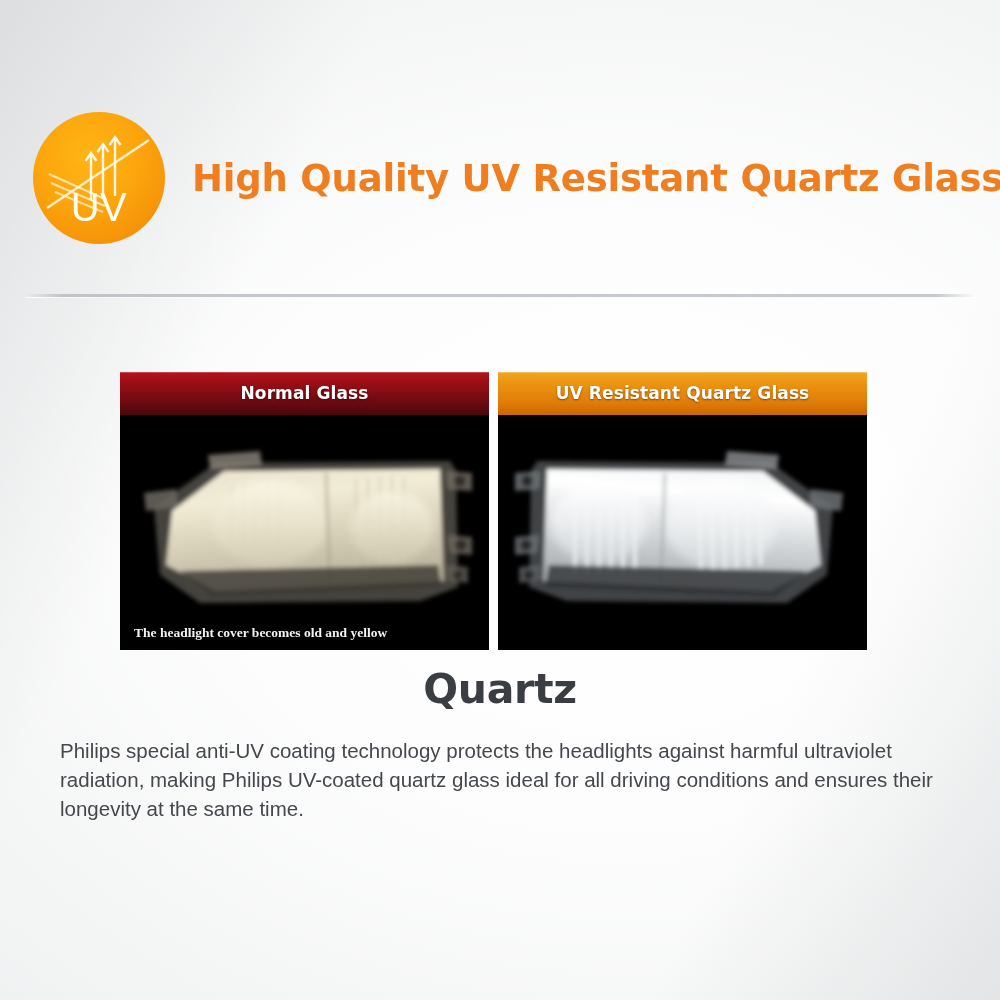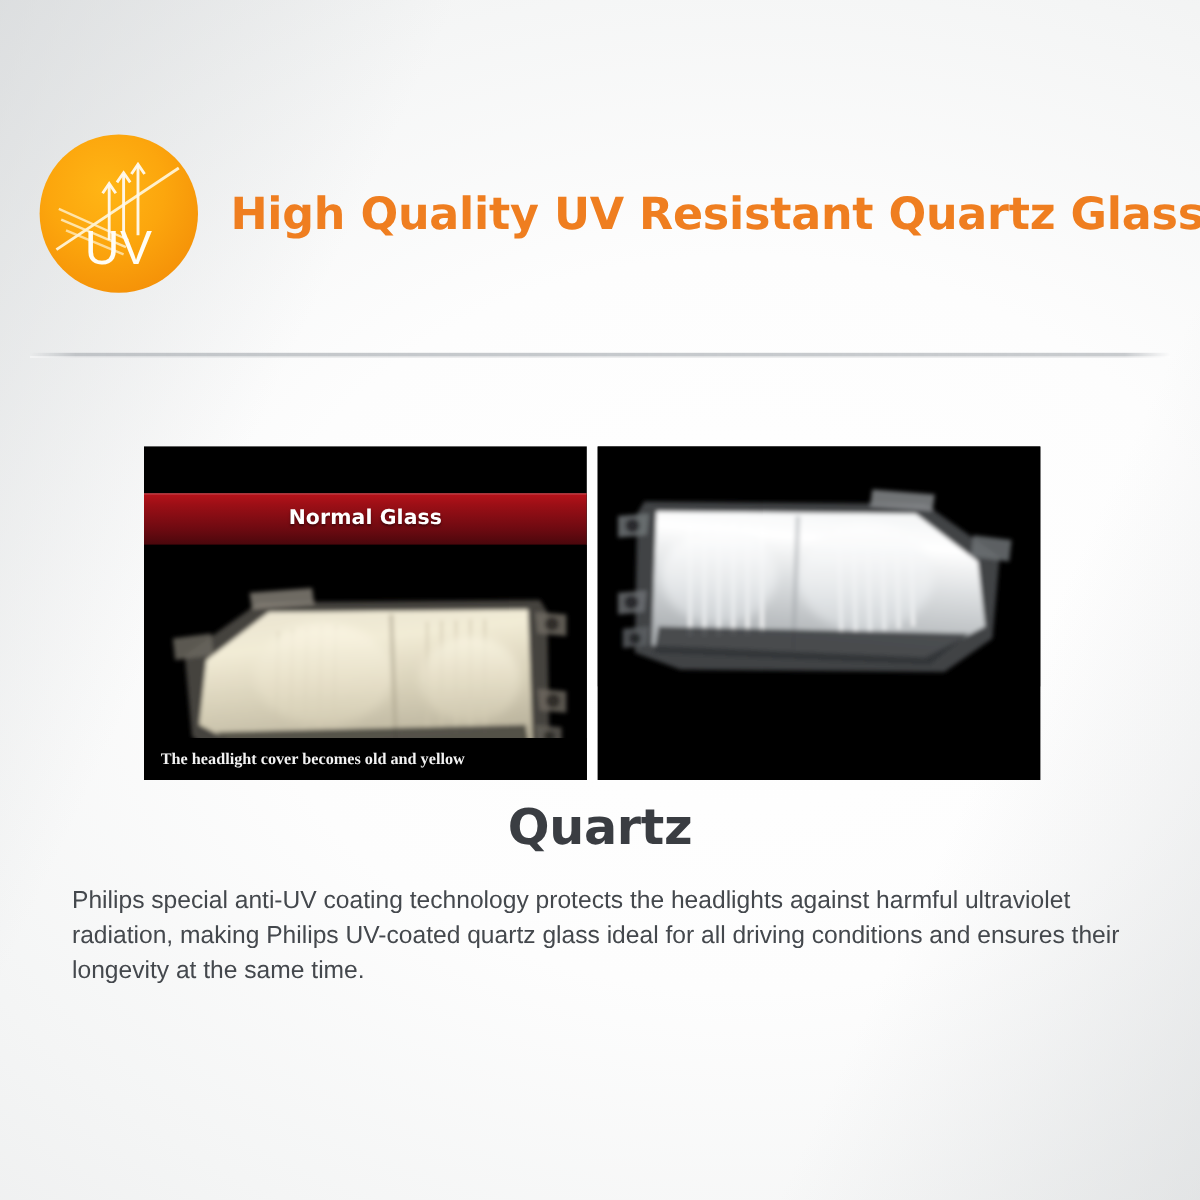--- a/index.html
+++ b/index.html
@@ -118,21 +118,20 @@
     position: relative;
     height: 43px;
     line-height: 43px;
     text-align: center;
     color: #ffffff;
     font-size: 17px;
     font-weight: 600;
     letter-spacing: 0.1px;
     font-family: "DejaVu Sans", sans-serif;
     text-shadow: 0 1px 2px rgba(0,0,0,0.45);
-    margin-top: 39px;
   }
   .panel-head.red {
     background: linear-gradient(180deg, #b8121a 0%, #9c0f16 22%, #6d0a11 70%, #4a070c 100%);
     box-shadow: inset 0 1px 0 rgba(255,255,255,0.22);
   }
   .panel-head.orange {
     background: linear-gradient(180deg, #f2a51b 0%, #ec9412 26%, #e07c07 72%, #c96800 100%);
     box-shadow: inset 0 1px 0 rgba(255,255,255,0.3);
   }
   .photo {
@@ -279,20 +278,21 @@
             <circle cx="340" cy="66" r="6" fill="#2b2926" opacity="0.9"></circle>
             <circle cx="341" cy="130" r="6" fill="#2b2926" opacity="0.9"></circle>
             <circle cx="338" cy="160" r="5" fill="#2b2926" opacity="0.9"></circle>
           </g>
         </svg>
       </div>
       <div class="panel-caption">The headlight cover becomes old and yellow</div>
     </div>
 
     <div class="panel">
+      <div class="panel-head orange">UV Resistant Quartz Glass</div>
       <div class="photo">
         <svg width="369" height="235" viewBox="0 0 369 235" xmlns="http://www.w3.org/2000/svg">
           <defs>
             <linearGradient id="clearLens" x1="0" y1="0" x2="0.2" y2="1">
               <stop offset="0%" stop-color="#f0f2f3"></stop>
               <stop offset="28%" stop-color="#ffffff"></stop>
               <stop offset="60%" stop-color="#d7dadc"></stop>
               <stop offset="100%" stop-color="#a9adb0"></stop>
             </linearGradient>
             <linearGradient id="cHot" x1="0" y1="0" x2="0" y2="1">

